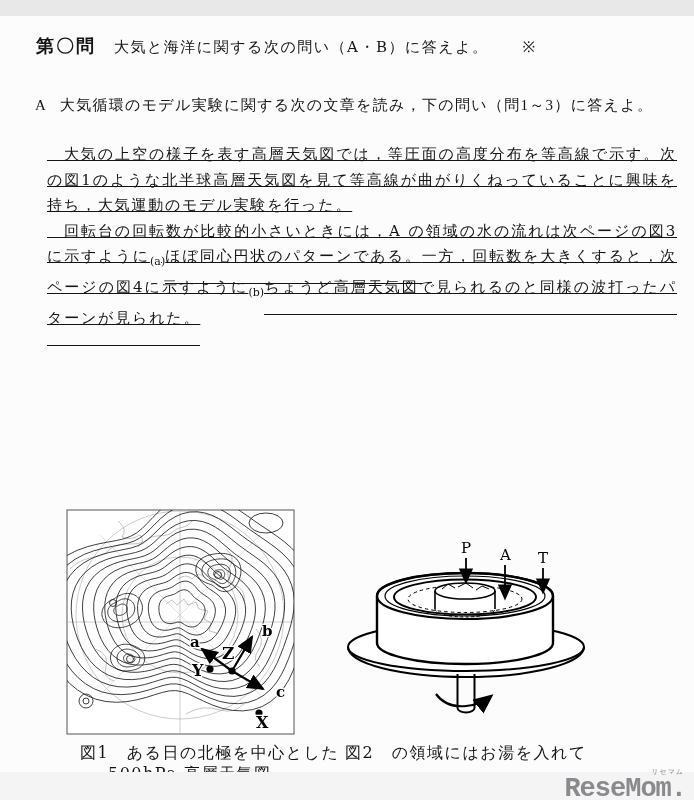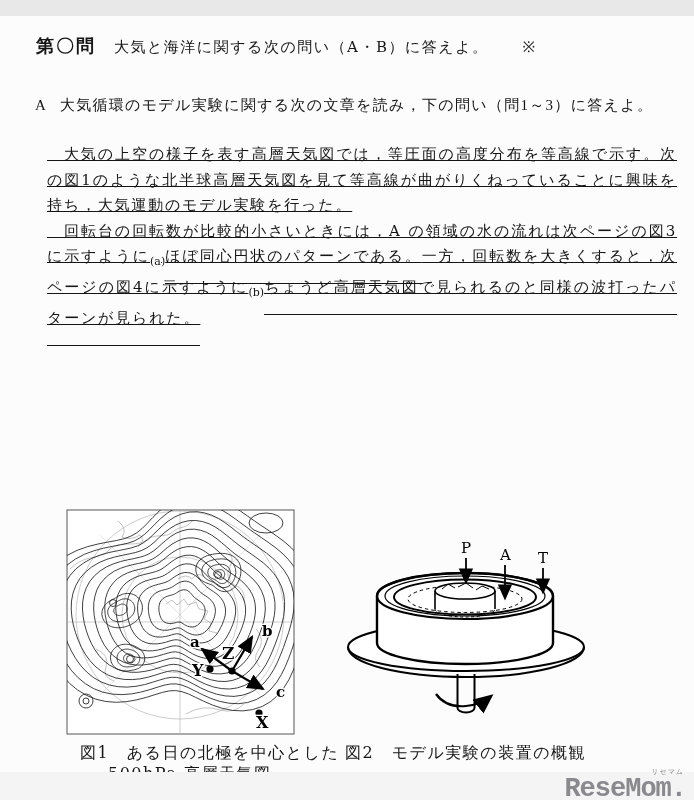--- a/index.html
+++ b/index.html
@@ -191,21 +191,21 @@
       <g font-size="15" fill="#000">
         <text x="121" y="42">P</text>
         <text x="160" y="49">A</text>
         <text x="198" y="52">T</text>
       </g>
     </g>
   </svg>
 
   <div class="cap" style="left:80px;top:727px">図1　ある日の北極を中心とした</div>
   <div class="cap" style="left:108px;top:748px">500hPa 高層天気図</div>
-  <div class="cap" style="left:345px;top:727px">図2　モデル実験の装置の概観</div>
+  <div class="cap" style="left:345px;top:727px">図2　の領域にはお湯を入れて</div>
 
   <div class="scanstrip"></div>
   <div class="logo">
     <span class="ruby">リセマム</span>
     <span class="main">ReseMom.</span>
   </div>
 
 </div>
 
 </body></html>

